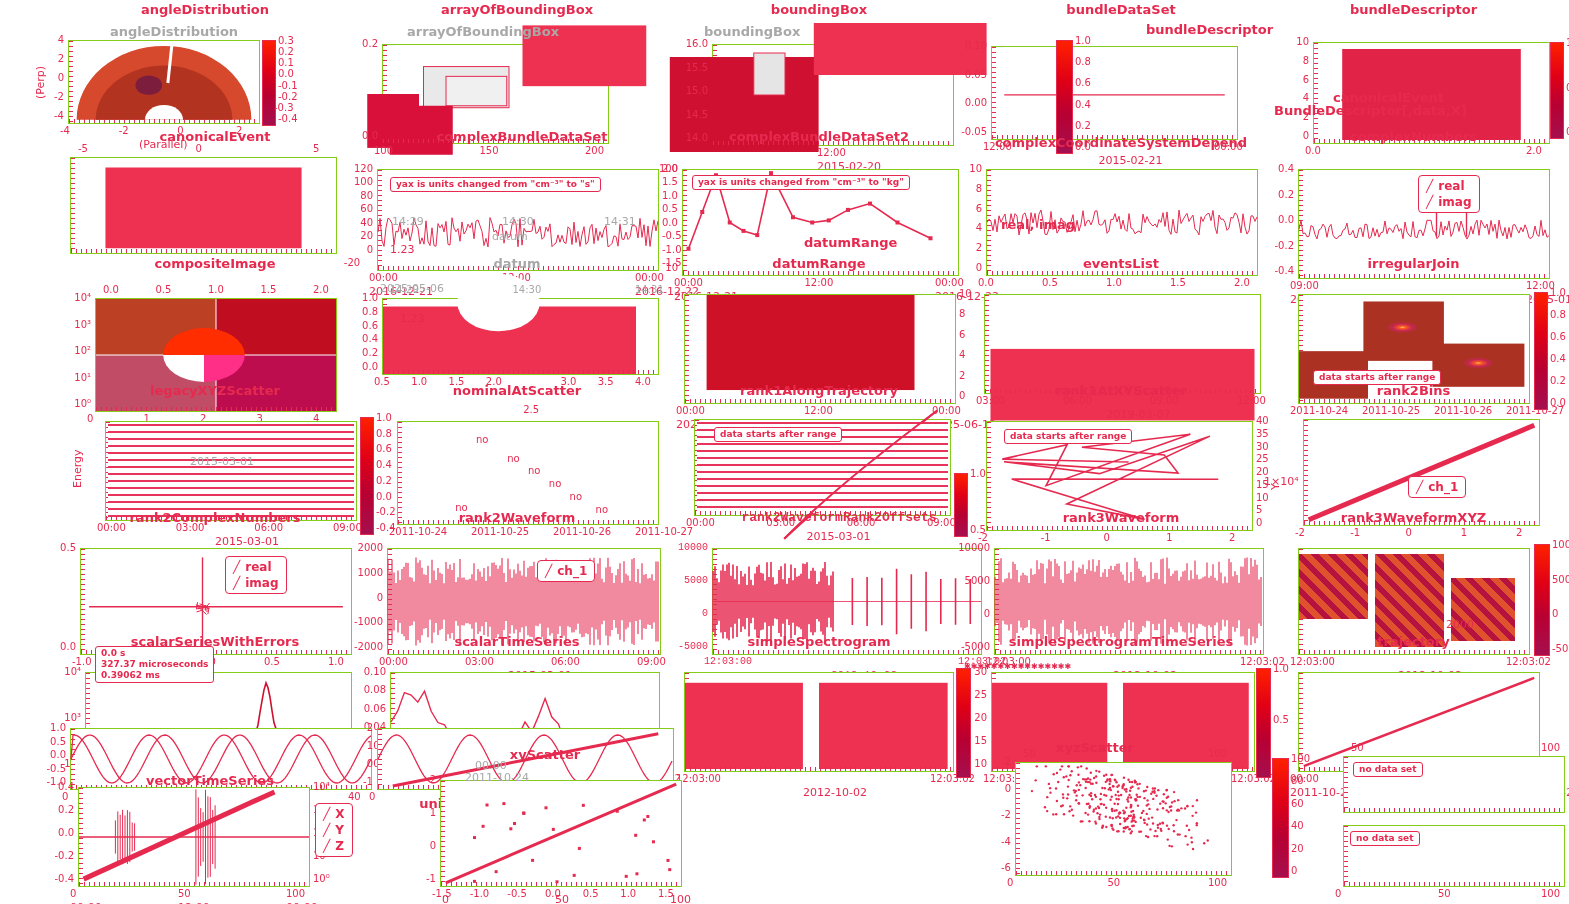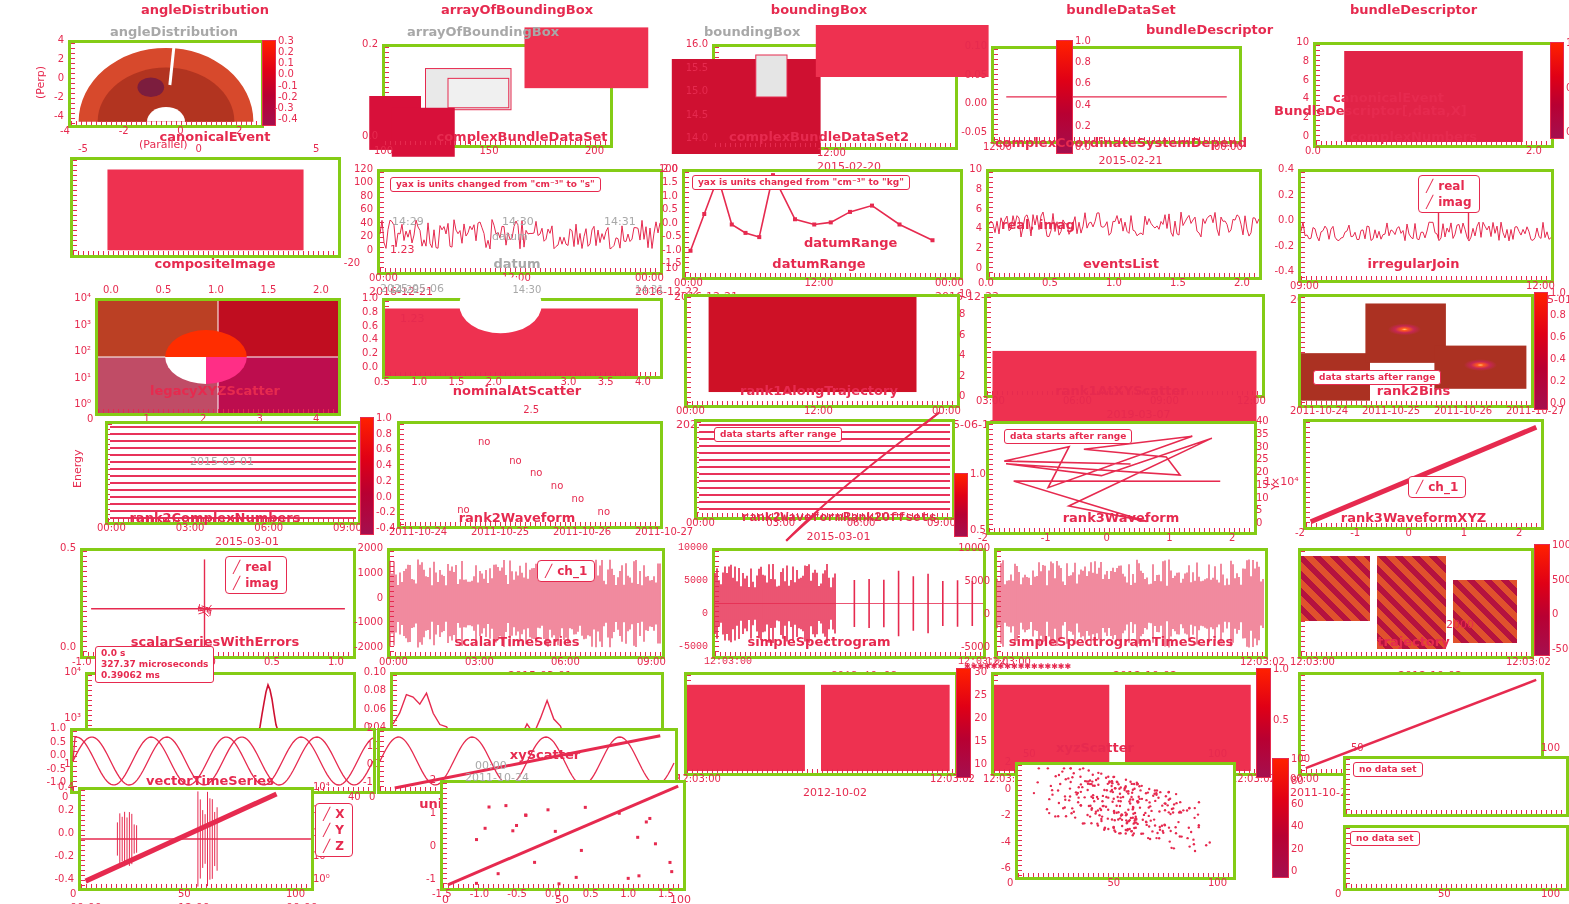--- a/index.html
+++ b/index.html
@@ -2,21 +2,21 @@
 <html><head>
 <meta charset="utf-8">
 <style>
   html,body{margin:0;padding:0;background:#fff;}
   #stage{position:relative;width:1569px;height:904px;background:#fff;overflow:hidden;
          font-family:"DejaVu Sans",sans-serif;}
   .fig{position:absolute;}
   .t{position:absolute;width:100%;text-align:center;font-size:13px;font-weight:600;
      color:#e62a4f;white-space:nowrap;pointer-events:none;}
   .t.dim{color:#a8a8a8;}
-  .axes{position:absolute;border:3px solid #84cc16;background:#fff;}
+  .axes{position:absolute;border:1px solid #84cc16;background:#fff;}
   .axes::after{content:"";position:absolute;left:0;right:0;bottom:0;height:4px;
     background:repeating-linear-gradient(90deg,#e62a4f 0 1px,transparent 1px 5px);}
   .axes::before{content:"";position:absolute;top:0;bottom:0;left:0;width:4px;
     background:repeating-linear-gradient(180deg,#e62a4f 0 1px,transparent 1px 5px);}
   .tk{position:absolute;font-size:10px;color:#e62a4f;white-space:nowrap;}
   .tk.dim{color:#a8a8a8;}
   .date{font-size:11px;}
   .xl{position:absolute;font-size:11px;color:#e62a4f;white-space:nowrap;}
   .yl{position:absolute;font-size:11px;color:#e62a4f;transform:rotate(-90deg);
       transform-origin:left top;white-space:nowrap;}

